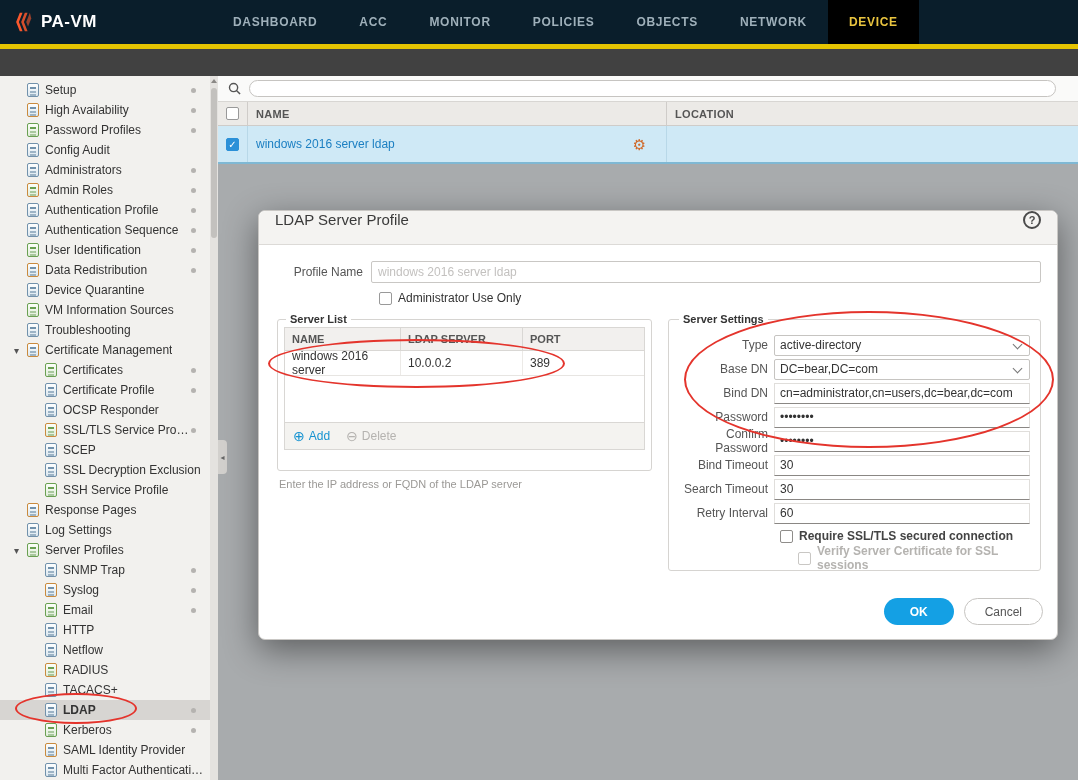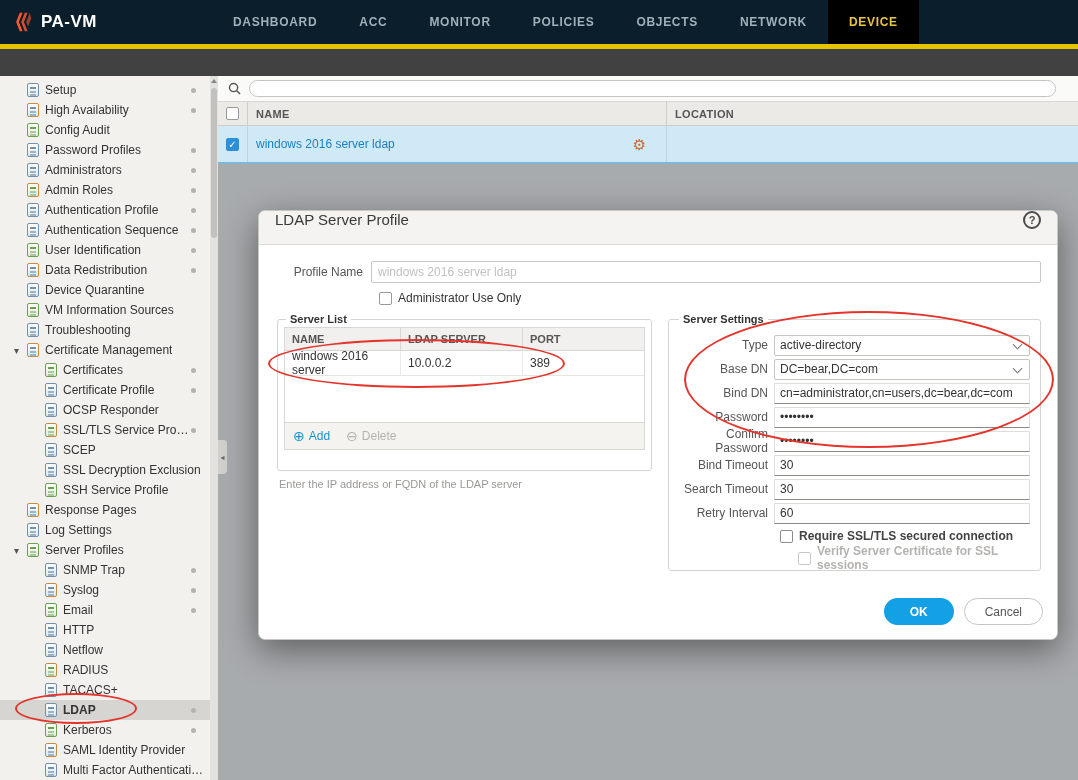--- a/index.html
+++ b/index.html
@@ -149,32 +149,32 @@
       <span class="dotspan"></span>
     </div>
 
     <div class="sn dot">
       <span class="caret">▾</span>
       <span class="ic"></span>
       <span class="lbl">High Availability</span>
       <span class="dotspan"></span>
     </div>
 
+    <div class="sn dot">
+      <span class="caret">▾</span>
+      <span class="ic"></span>
+      <span class="lbl">Password Profiles</span>
+      <span class="dotspan"></span>
+    </div>
+
     <div class="sn">
       <span class="caret">▾</span>
       <span class="ic"></span>
       <span class="lbl">Config Audit</span>
 
-    </div>
-
-    <div class="sn dot">
-      <span class="caret">▾</span>
-      <span class="ic"></span>
-      <span class="lbl">Password Profiles</span>
-      <span class="dotspan"></span>
     </div>
 
     <div class="sn dot">
       <span class="caret">▾</span>
       <span class="ic"></span>
       <span class="lbl">Administrators</span>
       <span class="dotspan"></span>
     </div>
 
     <div class="sn dot">

